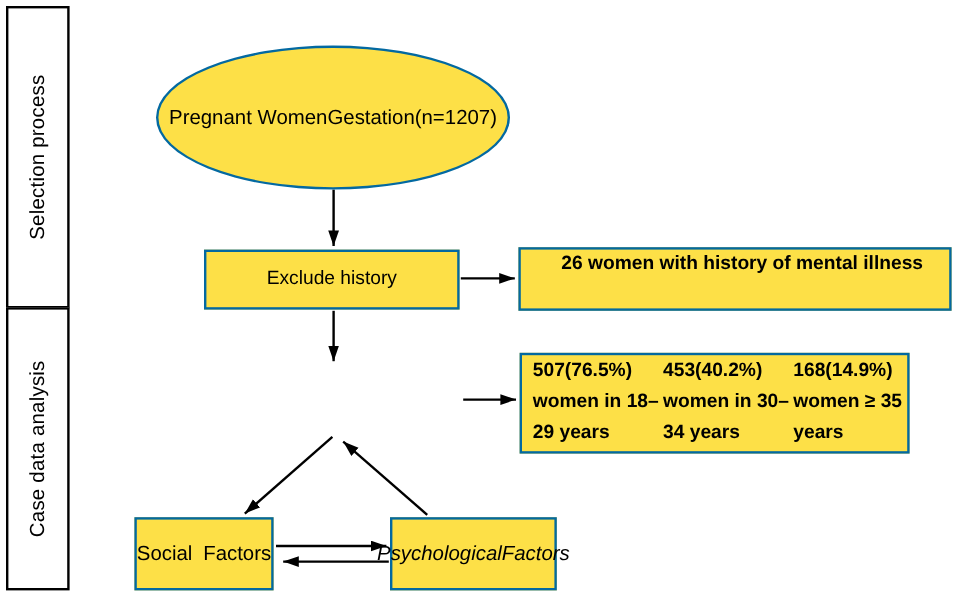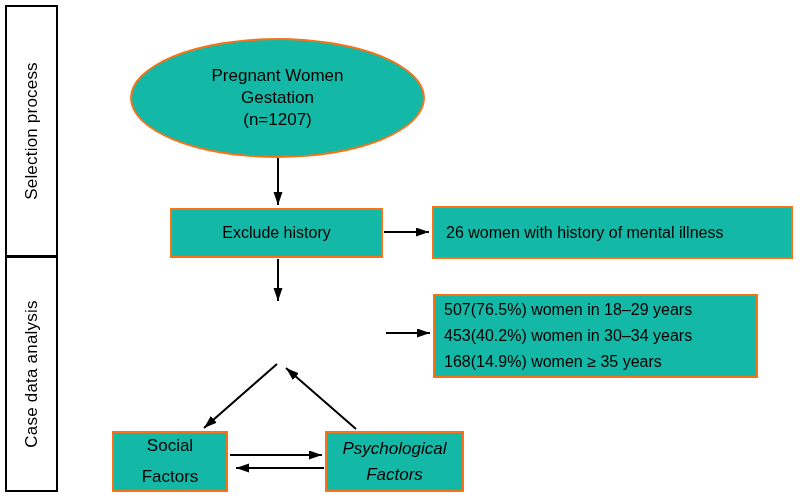--- a/index.html
+++ b/index.html
@@ -17,25 +17,25 @@
     overflow: hidden;
   }
   .arrows {
     position: absolute;
     left: 0; top: 0;
     width: 800px; height: 499px;
     pointer-events: none;
   }
   .node {
     position: absolute;
-    background: #14b8a6;
-    border: 2px solid #f97316;
+    background: #fde047;
+    border: 2px solid #0369a1;
     box-sizing: border-box;
     display: flex;
-    flex-direction: column;
+    flex-direction: row;
     align-items: center;
     justify-content: center;
     text-align: center;
   }
   .side-box {
     position: absolute;
     left: 5px;
     width: 53px;
     background: #ffffff;
     border: 2px solid #000000;
@@ -60,22 +60,23 @@
     font-size: 17px;
     line-height: 22px;
   }
   .exclude-box {
     left: 170px; top: 208px;
     width: 213px; height: 50px;
     font-size: 16px;
   }
   .detail-box {
     align-items: flex-start;
-    text-align: right;
+    text-align: left;
     font-size: 16px;
+    font-weight: bold;
   }
   .detail-1 {
     left: 432px; top: 206px;
     width: 361px; height: 53px;
     line-height: 24px;
     padding-left: 12px;
   }
   .analytic-box {
     left: 173px; top: 304px;
     width: 212px; height: 59px;

